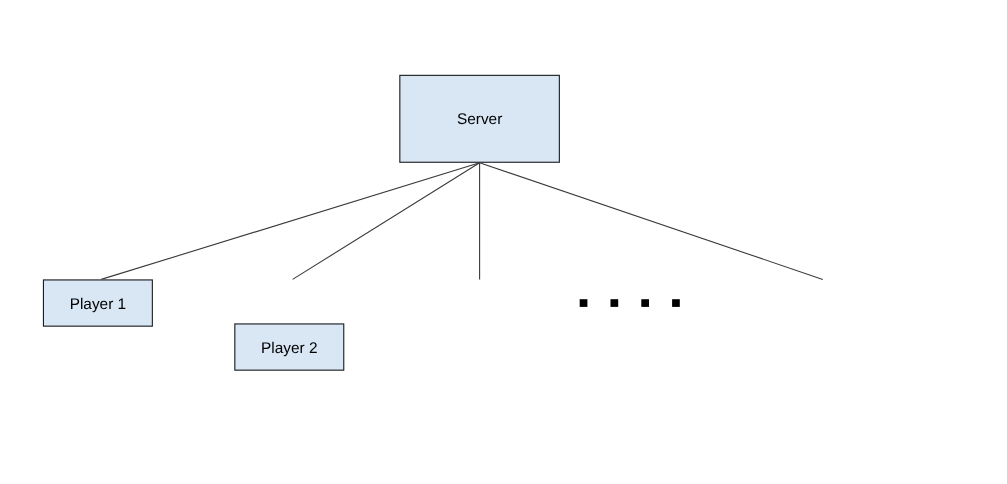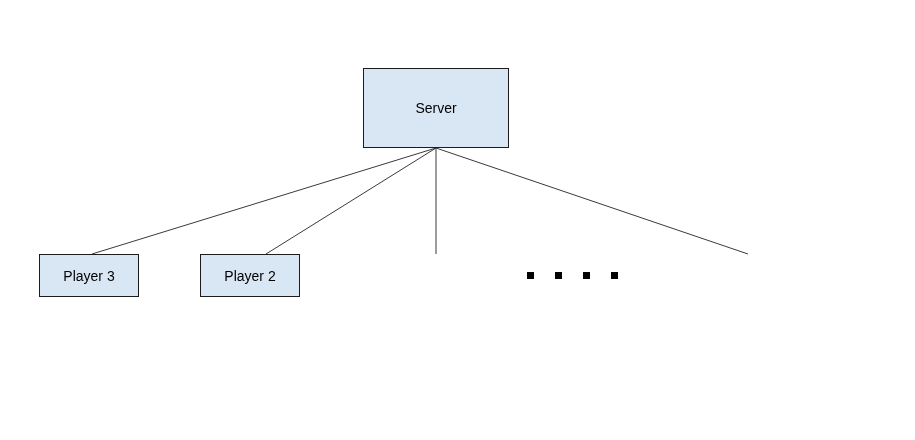--- a/index.html
+++ b/index.html
@@ -37,21 +37,21 @@
   }
   .node-server {
     left: 363px; top: 68px;
     width: 146px; height: 80px;
   }
   .node-player {
     top: 254px;
     width: 100px; height: 43px;
   }
   .node-player-1 { left: 39px; }
-  .node-player-2 { left: 200px; }
+  .node-player-2 { left: 213px; margin-top: 40px; }
   .node-player-3 { left: 386px; }
   .node-player-n { left: 695px; }
   .ellipsis-dots {
     position: absolute;
     left: 527px; top: 272px;
     display: flex;
     gap: 21px;
   }
   .ellipsis-dots .dot {
     width: 7px; height: 7px;
@@ -68,21 +68,21 @@
     <line x1="436" y1="148" x2="266" y2="254"></line>
     <line x1="436" y1="148" x2="436" y2="254"></line>
     <line x1="436" y1="148" x2="748" y2="254"></line>
   </svg>
 
   <div class="node node-server">
     <span>Server</span>
   </div>
 
   <div class="node node-player node-player-1">
-    <span>Player 3</span>
+    <span>Player 1</span>
   </div>
 
   <div class="node node-player node-player-2">
     <span>Player 2</span>
   </div>
 
 
   <div class="ellipsis-dots">
       <span class="dot"></span>
       <span class="dot"></span>

